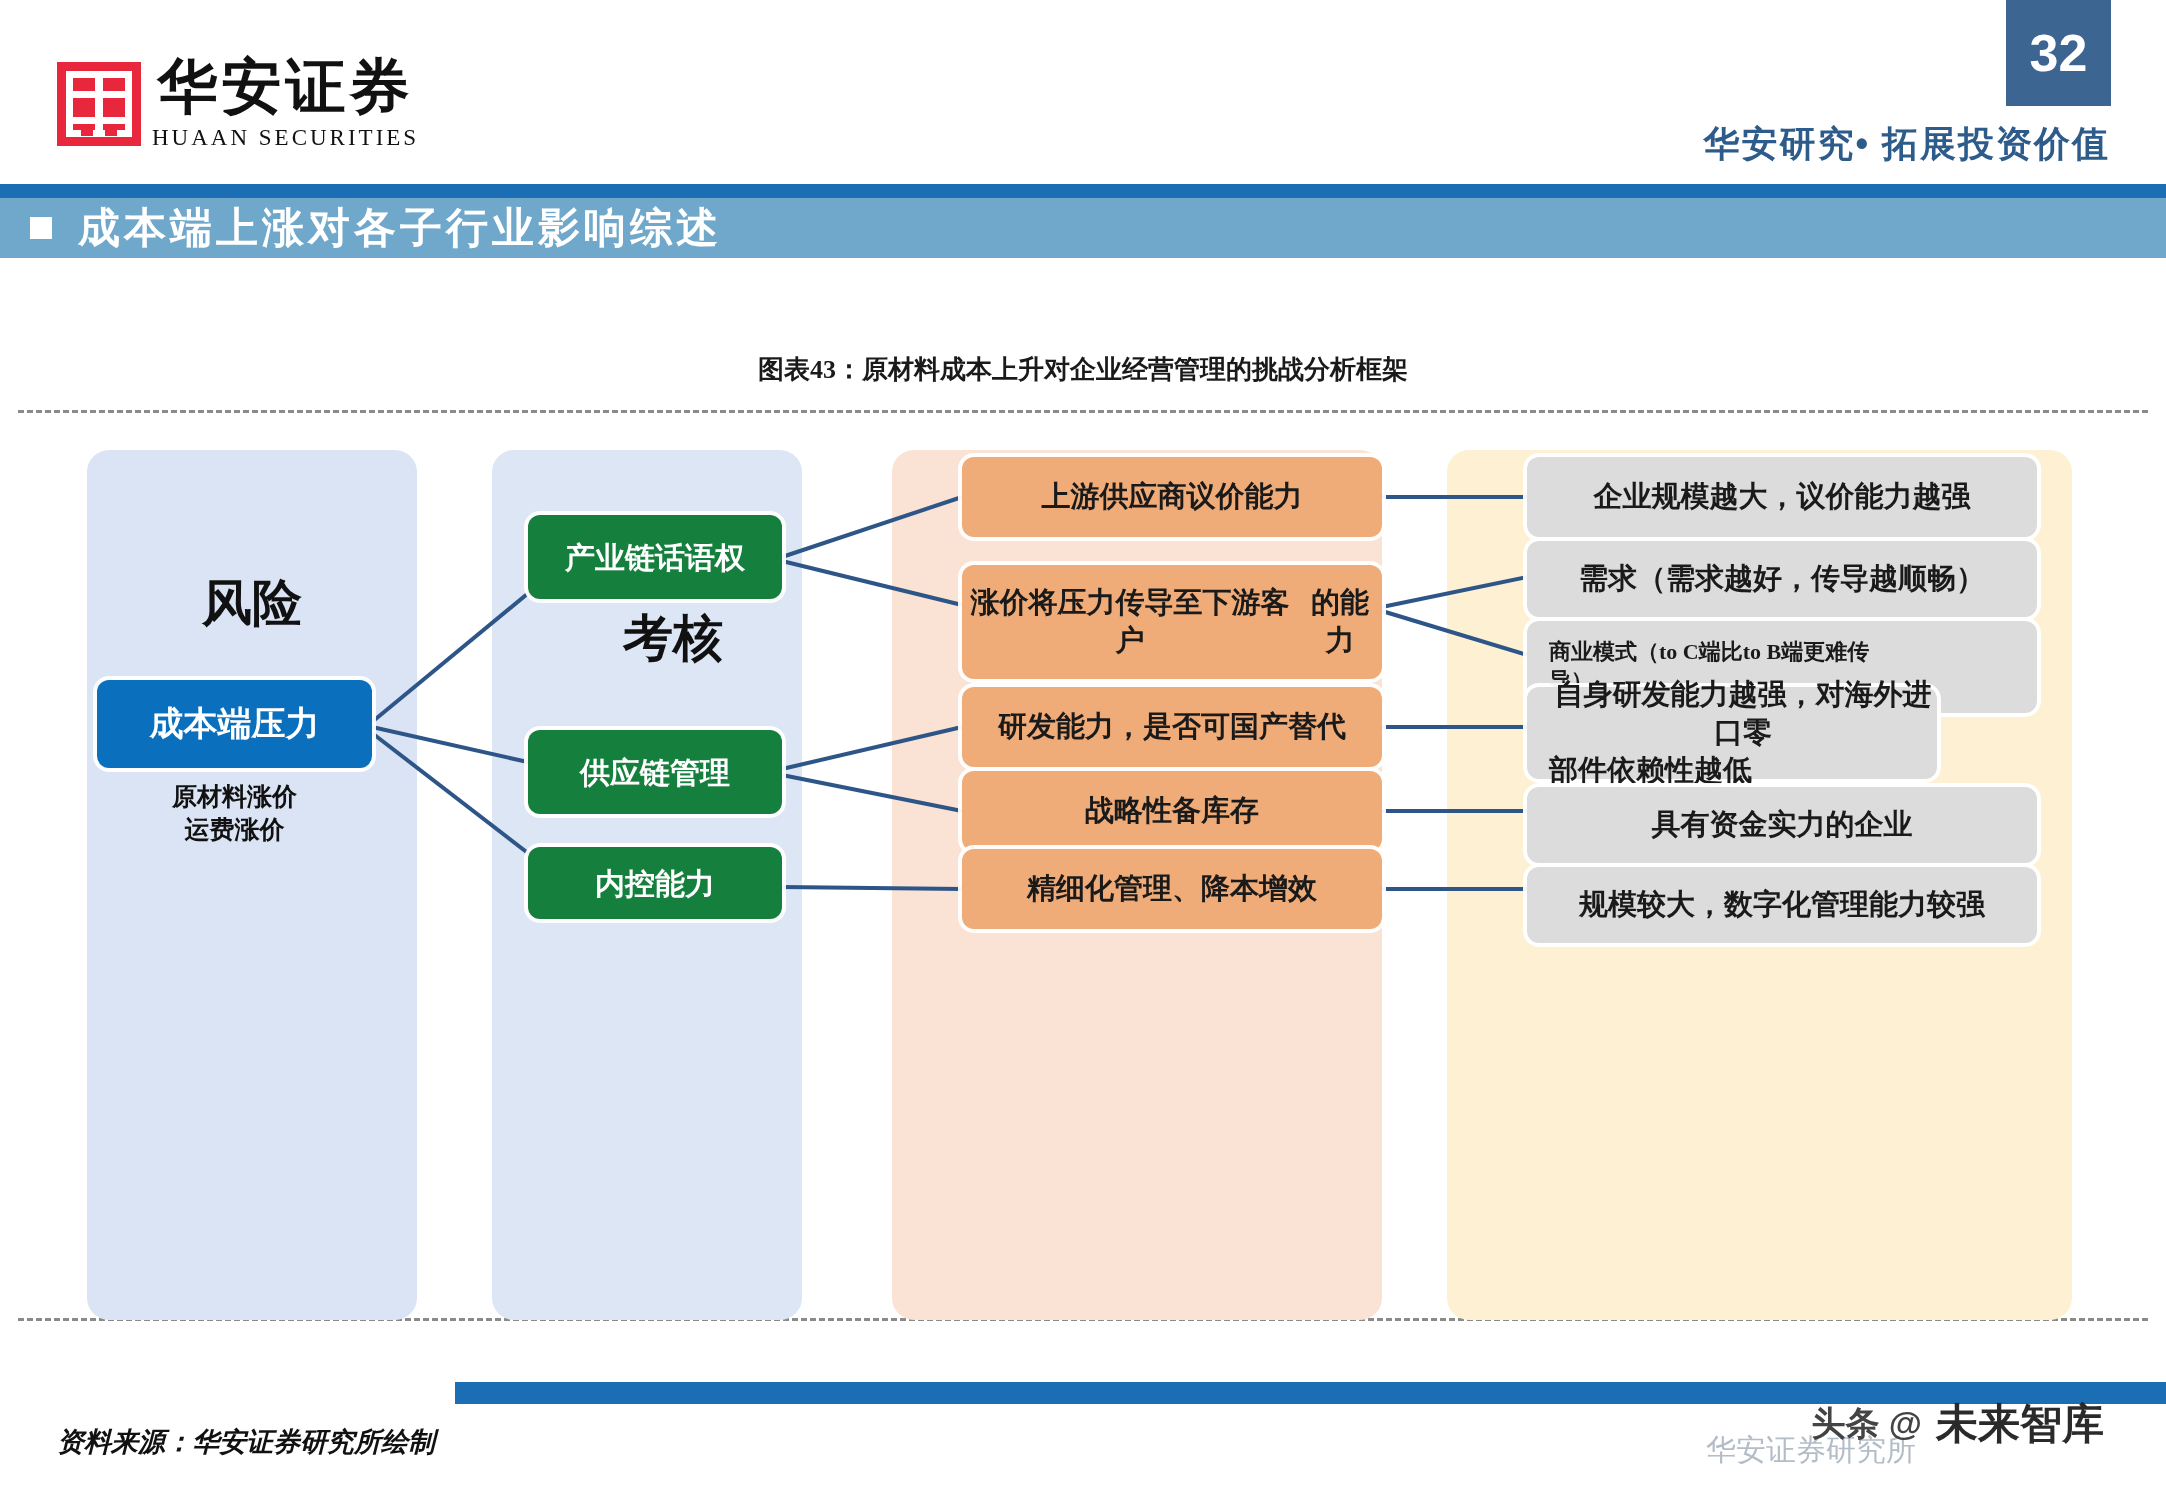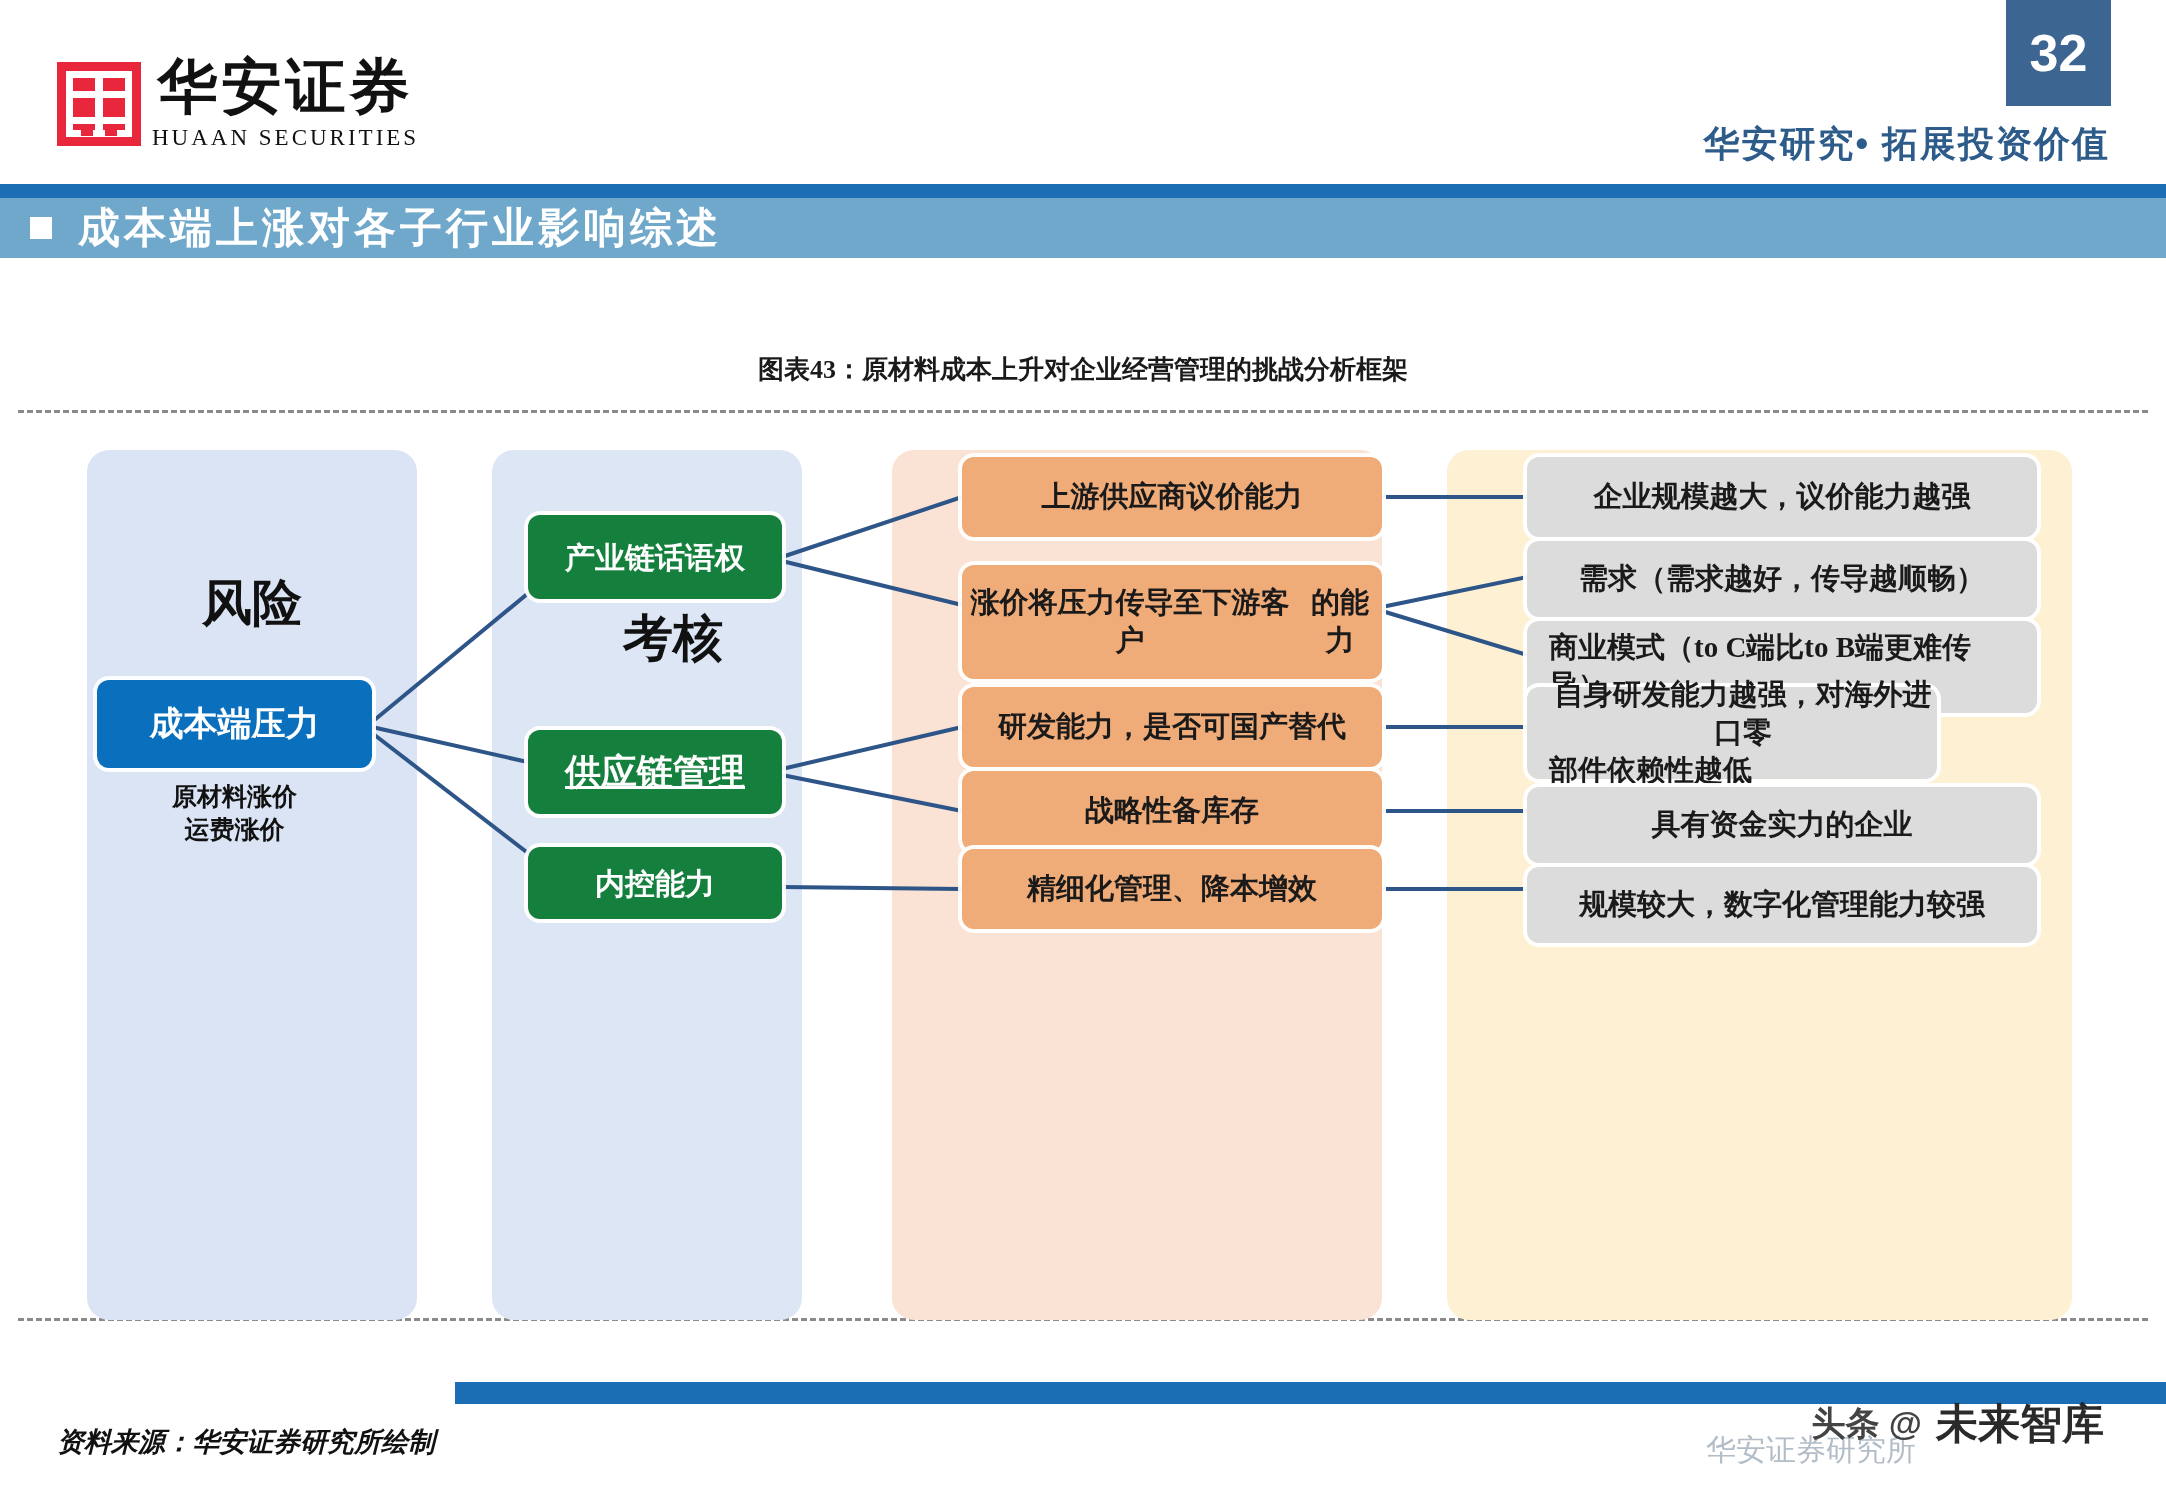--- a/index.html
+++ b/index.html
@@ -160,35 +160,35 @@
 
         <path d="M1382,474 L1527,474"></path>
       </g>
     </svg>
 
     <div class="node blue-dark" style="left:97px;top:265px;width:275px;height:88px;font-size:34px;">成本端压力</div>
     <div class="sublabel" style="left:97px;top:365px;width:275px;">原材料涨价</div>
     <div class="sublabel" style="left:97px;top:398px;width:275px;">运费涨价</div>
 
     <div class="node blue-mid" style="left:528px;top:100px;width:254px;height:84px;font-size:30px;">产业链话语权</div>
-    <div class="node blue-mid" style="left:528px;top:315px;width:254px;height:84px;font-size:36px;text-decoration:underline;">供应链管理</div>
+    <div class="node blue-mid" style="left:528px;top:315px;width:254px;height:84px;font-size:30px;">供应链管理</div>
     <div class="node blue-mid" style="left:528px;top:432px;width:254px;height:72px;font-size:30px;">内控能力</div>
 
     <div class="node orange" style="left:962px;top:42px;width:420px;height:80px;font-size:29px;">上游供应商议价能力</div>
     <div class="node orange" style="left:962px;top:150px;width:420px;height:114px;font-size:29px;flex-direction:row;">
       <span>涨价将压力传导至下游客户</span>
       <span>的能力</span>
     </div>
     <div class="node orange" style="left:962px;top:272px;width:420px;height:80px;font-size:29px;">研发能力，是否可国产替代</div>
     <div class="node orange" style="left:962px;top:356px;width:420px;height:80px;font-size:29px;">战略性备库存</div>
     <div class="node orange" style="left:962px;top:434px;width:420px;height:80px;font-size:29px;">精细化管理、降本增效</div>
 
     <div class="node grey" style="left:1527px;top:42px;width:510px;height:80px;font-size:29px;">企业规模越大，议价能力越强</div>
     <div class="node grey" style="left:1527px;top:126px;width:510px;height:76px;font-size:29px;">需求（需求越好，传导越顺畅）</div>
-    <div class="node grey" style="left:1527px;top:206px;width:510px;height:92px;font-size:29px;flex-direction:column;align-items:flex-start;padding-left:22px;text-align:right;">
+    <div class="node grey" style="left:1527px;top:206px;width:510px;height:92px;font-size:22px;flex-direction:column;align-items:flex-start;padding-left:22px;text-align:right;">
       <span>商业模式（to C端比to B端更难传</span>
       <span>导）</span>
     </div>
     <div class="node grey" style="left:1527px;top:272px;width:410px;height:92px;font-size:29px;flex-direction:column;align-items:flex-start;padding-left:22px;">
       <span>自身研发能力越强，对海外进口零</span>
       <span>部件依赖性越低</span>
     </div>
     <div class="node grey" style="left:1527px;top:372px;width:510px;height:76px;font-size:29px;">具有资金实力的企业</div>
     <div class="node grey" style="left:1527px;top:452px;width:510px;height:76px;font-size:29px;">规模较大，数字化管理能力较强</div>
   </div>

